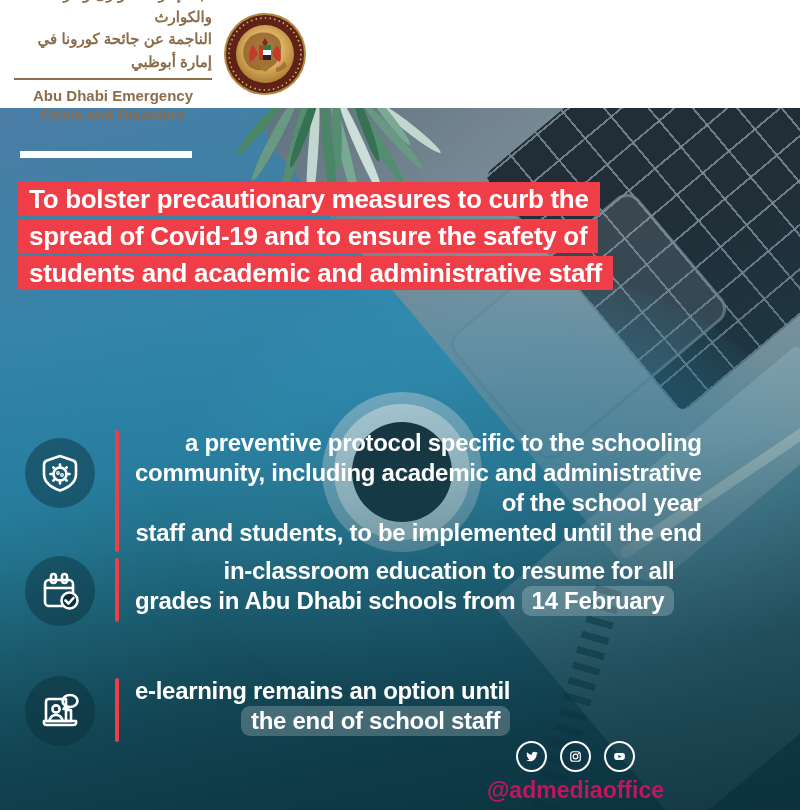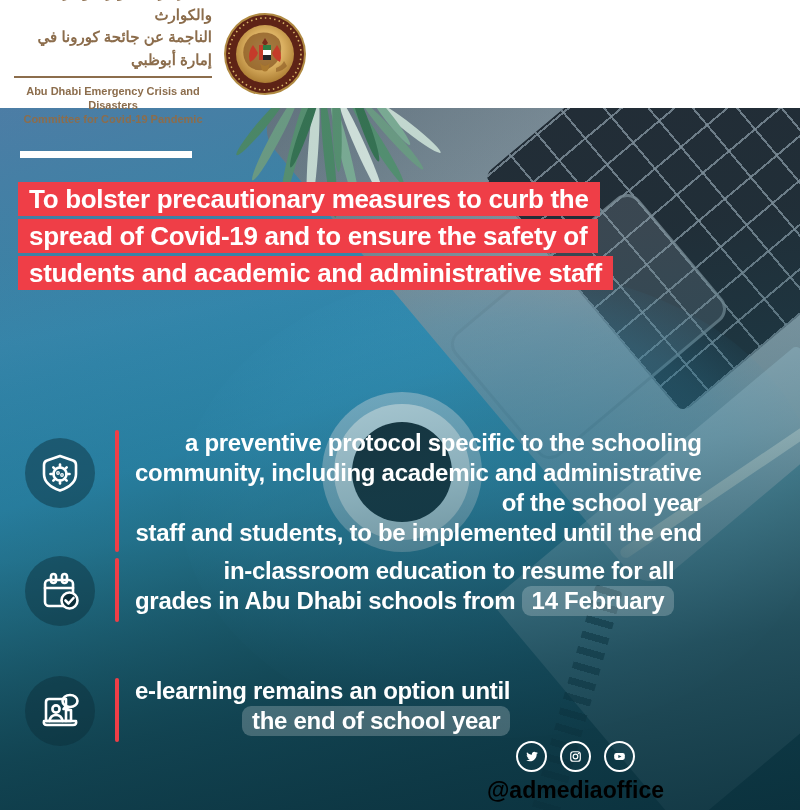--- a/index.html
+++ b/index.html
@@ -5,21 +5,21 @@
   html,body{margin:0;padding:0;background:#e8e8e8;}
   .poster{position:relative;width:800px;height:810px;overflow:hidden;background:#fff;
           font-family:"Liberation Sans",sans-serif;}
 
   
   .header{position:absolute;top:0;left:0;width:800px;height:108px;background:#ffffff;
           display:flex;align-items:center;z-index:5;}
   .header-text{width:198px;margin-left:14px;}
   .arabic-line{font-size:15px;font-weight:bold;color:#8C6D4C;text-align:right;line-height:1.5;direction:rtl;}
   .header-divider{height:1.5px;background:#8C6D4C;margin:5px 0 6px 0;}
-  .english-line{font-size:11px;font-weight:bold;color:#8C6D4C;text-align:center;line-height:1.3;}
+  .english-line{font-size:15px;font-weight:bold;color:#8C6D4C;text-align:center;line-height:1.3;}
   .emblem-wrap{margin-left:10px;width:86px;height:86px;}
 
   
   .photo{position:absolute;top:108px;left:0;width:800px;height:702px;overflow:hidden;
     background:linear-gradient(162deg,#4d7ea6 0%,#3f82a6 16%,#3388ae 30%,#2f8fb6 42%,
                #2a7e98 54%,#216372 68%,#1a4c59 84%,#15404c 100%);}
   .shape{position:absolute;}
   .laptop-body{left:350px;top:-330px;width:860px;height:610px;transform:rotate(-40deg);
       background:linear-gradient(180deg,#67727a 0%,#8d979e 45%,#a6afb5 100%);
       border-radius:30px;opacity:.95;}
@@ -75,34 +75,33 @@
   .bbar-tall{height:122px;}
   .bbar-short{height:64px;}
   .btext{color:#fff;font-size:24px;font-weight:bold;line-height:30px;letter-spacing:-0.3px;text-align:right;}
   .btext div{white-space:nowrap;}
   .pill{background:rgba(255,255,255,.22);border-radius:9px;padding:0 10px;display:inline-block;}
 
   .social{position:absolute;right:12px;bottom:6px;display:flex;flex-direction:column;align-items:center;z-index:4;}
   .social-row{display:flex;gap:13px;}
   .sc{width:31px;height:31px;border:2px solid #fff;border-radius:50%;
       display:flex;align-items:center;justify-content:center;box-sizing:border-box;}
-  .handle{color:#000000;font-size:23px;font-weight:bold;margin-top:5px;letter-spacing:0;}
+  .handle{color:#be185d;font-size:23px;font-weight:bold;margin-top:5px;letter-spacing:0;}
 </style>
 </head>
 <body>
 
 <div class="poster">
 
   <div class="header">
     <div class="header-text">
       <div class="arabic-line">لجنة إدارة الطوارئ والأزمات والكوارث</div>
       <div class="arabic-line">الناجمة عن جائحة كورونا في إمارة أبوظبي</div>
       <div class="header-divider"></div>
       <div class="english-line">Abu Dhabi Emergency Crisis and Disasters</div>
-      <div class="english-line">Committee for Covid-19 Pandemic</div>
     </div>
     <div class="emblem-wrap">
       <svg width="86" height="86" viewBox="0 0 86 86">
         <defs>
           <radialGradient id="gold" cx="50%" cy="42%" r="60%">
             <stop offset="0%" stop-color="#f2dba2"></stop>
               <stop offset="55%" stop-color="#d9ae5f"></stop>
             <stop offset="100%" stop-color="#a97a30"></stop>
           </radialGradient>
         </defs>
@@ -221,21 +220,21 @@
           <circle cx="20" cy="22" r="3.6"></circle>
           <path d="M13.5 34 q1 -6 6.5 -6 q5.5 0 6.5 6"></path>
           <path d="M8 34 h32 q1 4 -3 4 h-26 q-4 0 -3 -4 z" fill="rgba(255,255,255,0)"></path>
           <ellipse cx="34" cy="14" rx="7.5" ry="6"></ellipse>
           <path d="M30 19 l-2.5 3 l5 -1.5"></path>
         </svg>
       </div>
       <div class="bbar bbar-short"></div>
       <div class="btext">
         <div>e-learning remains an option until</div>
-        <div><span class="pill">the end of school year</span></div>
+        <div><span class="pill">the end of school staff</span></div>
       </div>
     </div>
 
     <div class="social">
       <div class="social-row">
         <div class="sc">
           <svg width="17" height="17" viewBox="0 0 32 32" fill="#ffffff">
             <path d="M28 9.2c-.8.4-1.7.6-2.6.8.9-.6 1.6-1.5 2-2.5-.9.5-1.9.9-2.9 1.1-.8-.9-2-1.5-3.3-1.5-2.5 0-4.5 2-4.5 4.5 0 .4 0 .7.1 1-3.7-.2-7-2-9.2-4.7-.4.7-.6 1.5-.6 2.3 0 1.6.8 2.9 2 3.7-.7 0-1.4-.2-2-.5v.1c0 2.2 1.5 4 3.6 4.4-.4.1-.8.2-1.2.2-.3 0-.6 0-.9-.1.6 1.8 2.2 3.1 4.2 3.1-1.5 1.2-3.5 1.9-5.6 1.9h-1.1c2 1.3 4.4 2 6.9 2 8.3 0 12.8-6.9 12.8-12.8v-.6c.9-.6 1.7-1.4 2.3-2.4z"></path>
           </svg>
         </div>

